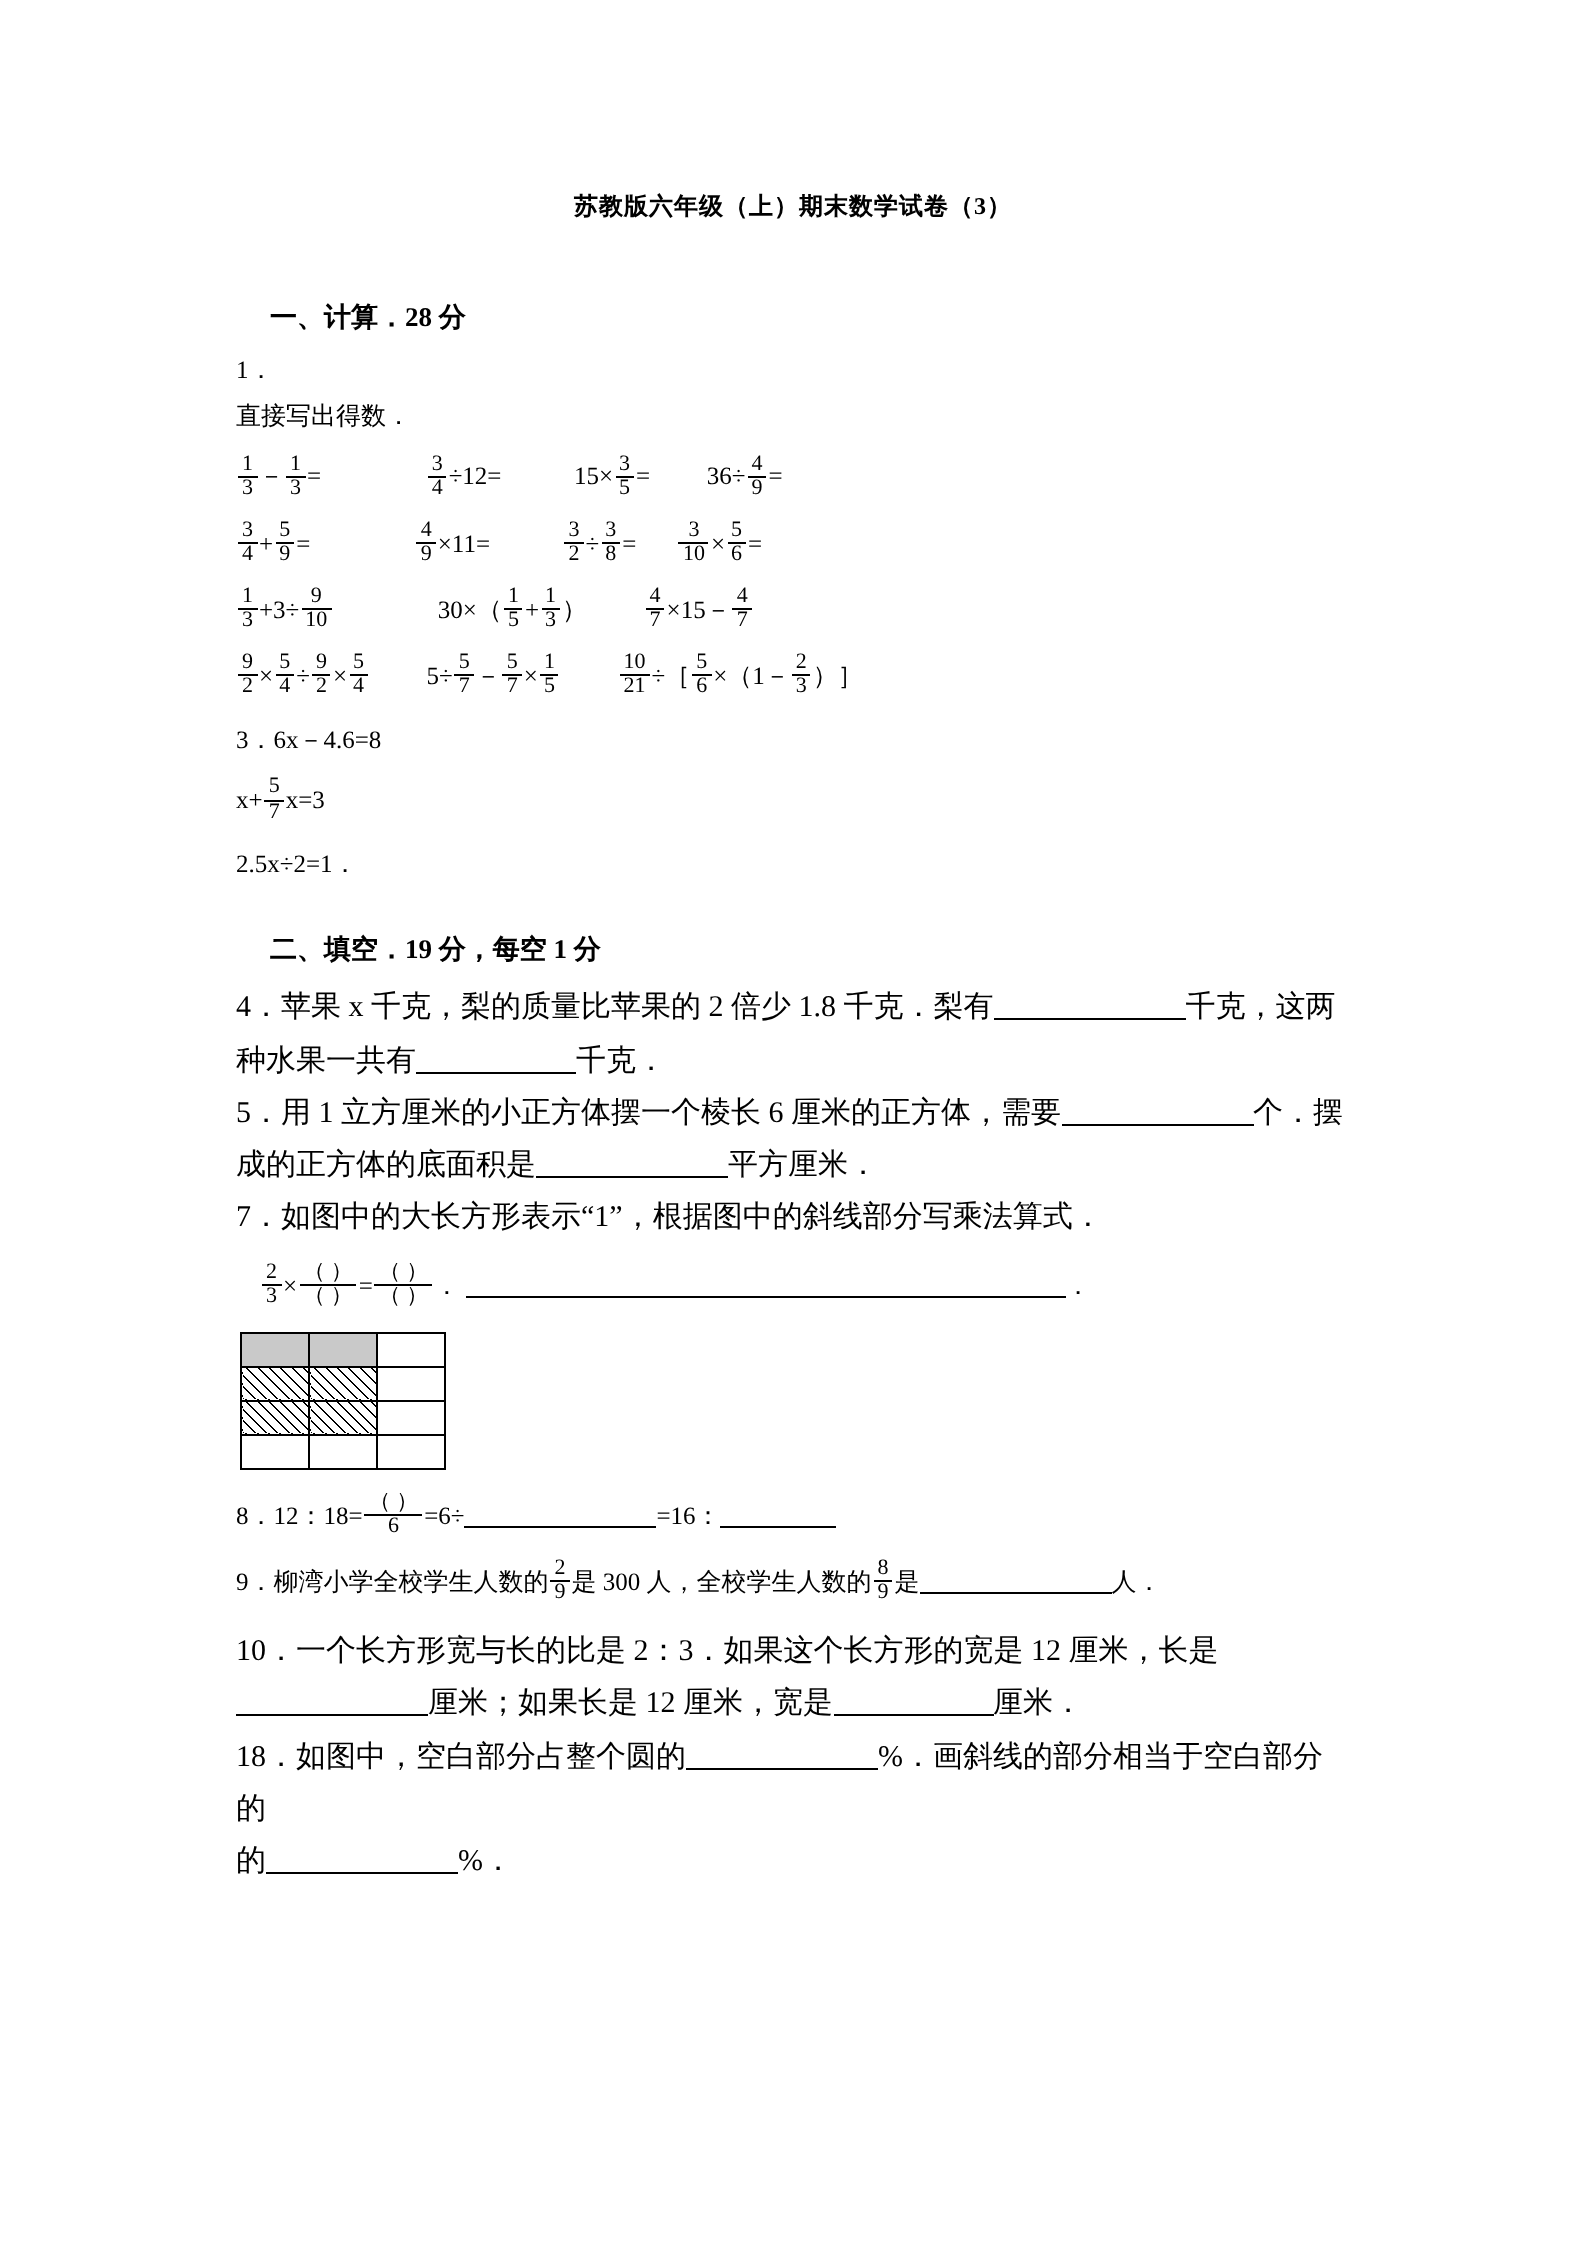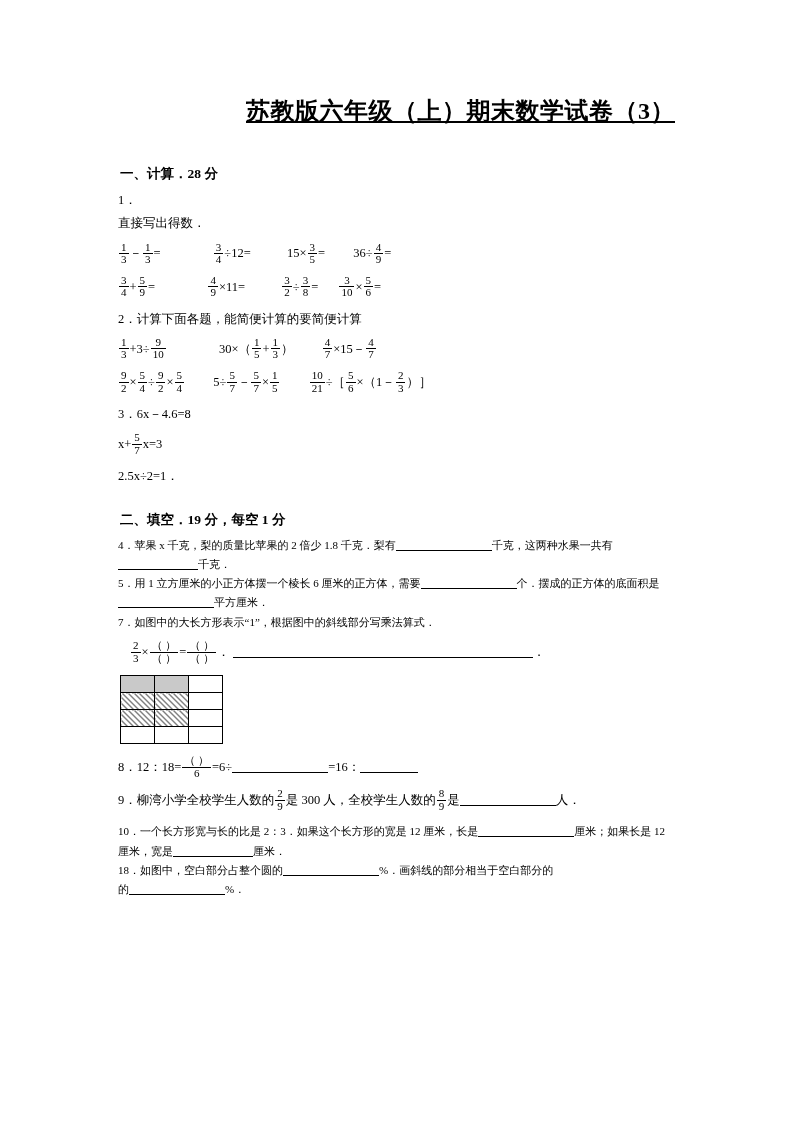--- a/index.html
+++ b/index.html
@@ -15,32 +15,31 @@
     position: relative;
   }
   .page {
     position: relative;
     width: 793px;
     height: 1122px;
     box-sizing: border-box;
     padding: 95px 118px 0 118px;
   }
   .doc-title {
-    text-align: right;
+    text-align: center;
     font-family: "Liberation Serif", serif;
     font-weight: bold;
-    font-size: 24px;
+    font-size: 12px;
     letter-spacing: 0.5px;
     margin: 0 0 38px 0;
-    text-decoration: underline;
   }
   .section-head {
     font-weight: bold;
     font-size: 13.5px;
-    margin: 0 0 7px 2px;
+    margin: 0 0 7px 17px;
   }
   .q {
     font-size: 12.5px;
     line-height: 1.62;
     margin: 0 0 3px 0;
   }
   .q-block {
     margin-bottom: 4px;
   }
 
@@ -81,21 +80,21 @@
     display: inline-block;
     border-bottom: 1px solid #000;
     height: 13px;
     vertical-align: -2px;
   }
   .b-sm { width: 58px; }
   .b-md { width: 80px; }
   .b-lg { width: 96px; }
   .b-xl { width: 300px; }
   .para {
-    font-size: 11px;
+    font-size: 15px;
     line-height: 1.75;
     margin: 0;
   }
 
   
   .grid-fig {
     margin: 10px 0 12px 2px;
     border-collapse: collapse;
   }
   .grid-fig td {
@@ -156,21 +155,20 @@
         <span class="frac"><span class="num">3</span><span class="den">2</span></span><span>÷</span><span class="frac"><span class="num">3</span><span class="den">8</span></span><span>=</span>
       </span>
       <span class="sp-4"></span>
       <span class="inline-math">
         <span class="frac"><span class="num">3</span><span class="den">10</span></span><span>×</span><span class="frac"><span class="num">5</span><span class="den">6</span></span><span>=</span>
       </span>
     </div>
   </div>
 
   <div class="q-block">
-    <div class="q"><span>2．</span><span>计算下面各题，能简便计算的要简便计算</span></div>
 
     <div class="mrow">
       <span class="inline-math">
         <span class="frac"><span class="num">1</span><span class="den">3</span></span><span>+3÷</span><span class="frac"><span class="num">9</span><span class="den">10</span></span>
       </span>
       <span class="sp-2"></span>
       <span class="inline-math">
         <span>30×（</span><span class="frac"><span class="num">1</span><span class="den">5</span></span><span>+</span><span class="frac"><span class="num">1</span><span class="den">3</span></span><span>）</span>
       </span>
       <span class="sp-3"></span>

